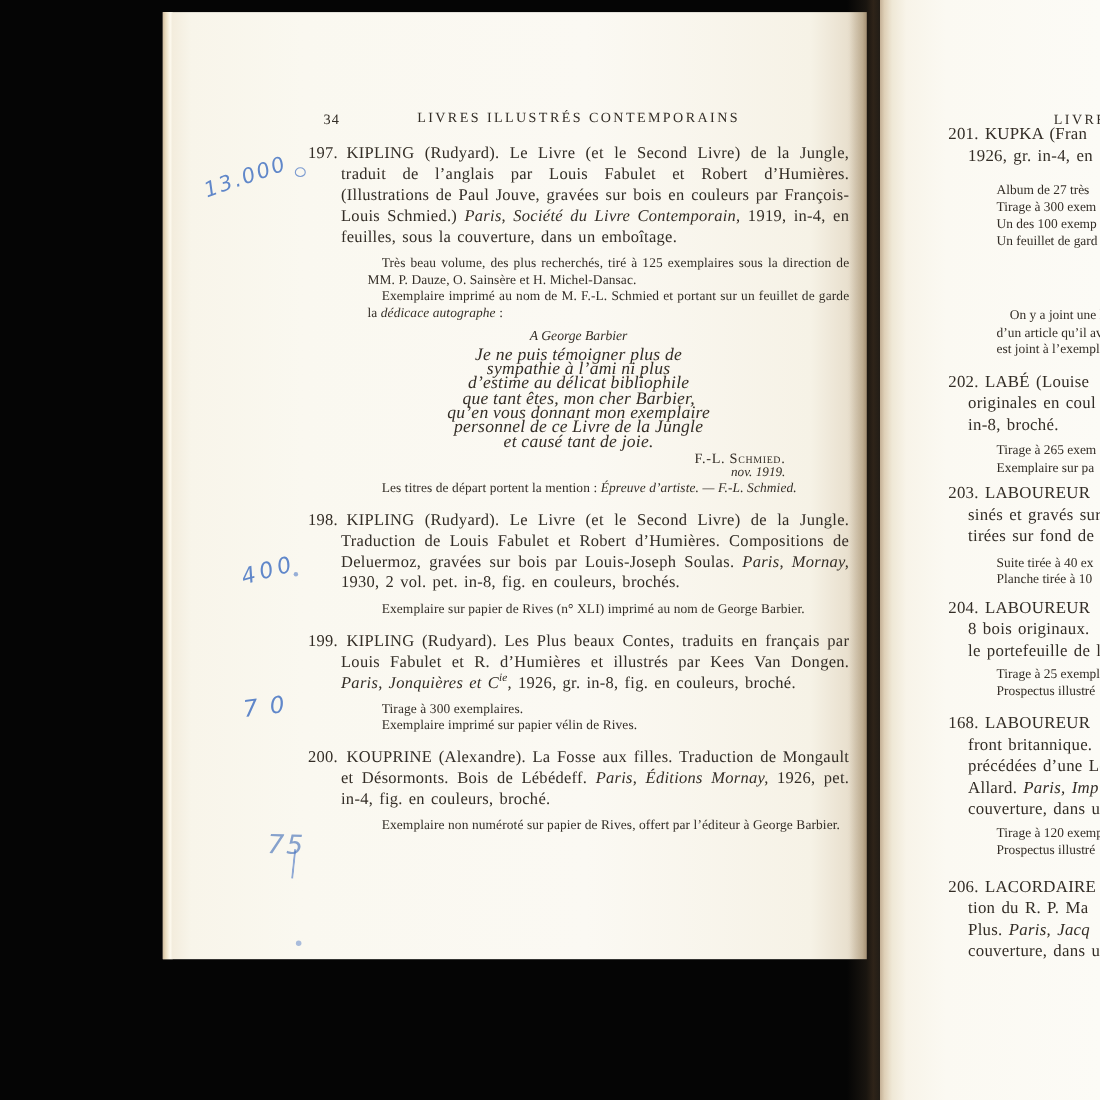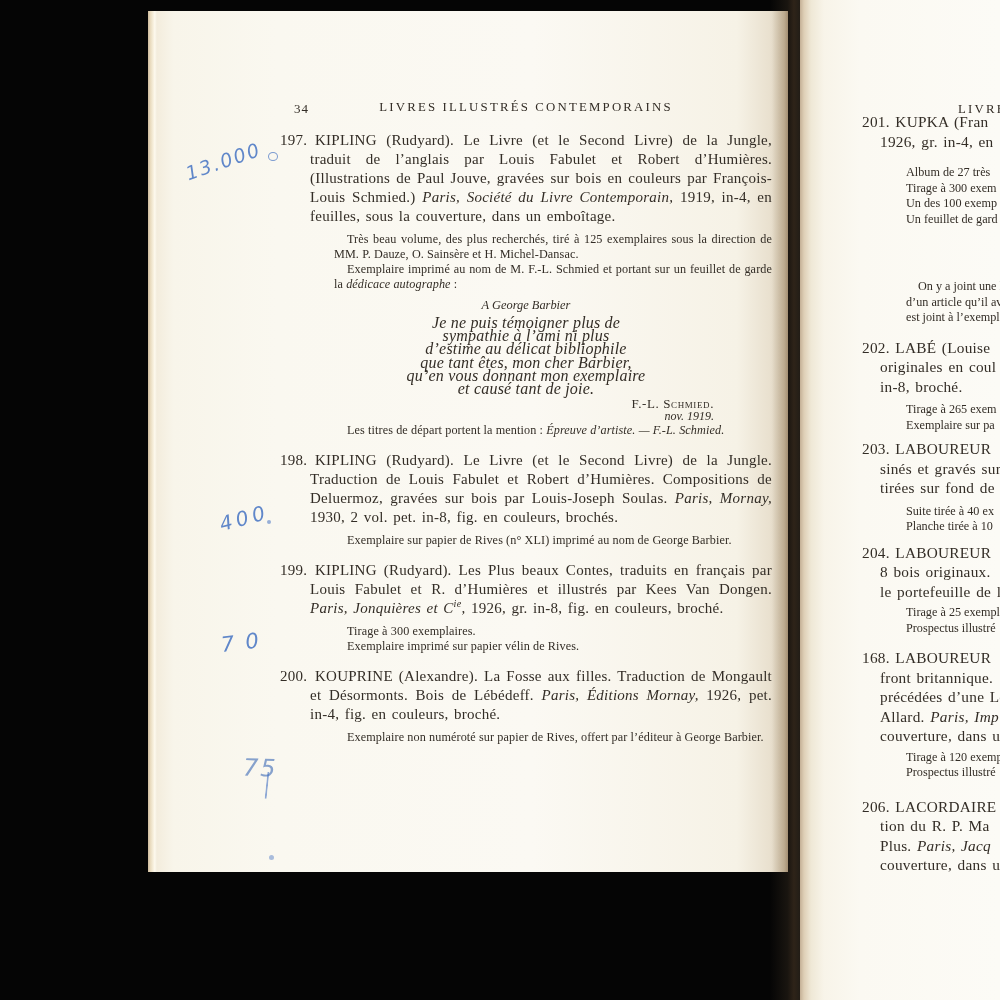--- a/index.html
+++ b/index.html
@@ -84,20 +84,21 @@
       <p class="note ind tight"><span>Exemplaire imprimé au nom de M. F.-L. Schmied et portant sur un feuillet de garde la </span><span class="it">dédicace autographe</span><span> :</span></p>
 
       <div class="dedication">
         <p class="ded-head">A George Barbier</p>
         <div class="poem">
             <div class="poem-line"><span>Je ne puis témoigner plus de</span></div>
             <div class="poem-line"><span>sympathie à l’ami ni plus</span></div>
             <div class="poem-line"><span>d’estime au délicat bibliophile</span></div>
             <div class="poem-line"><span>que tant êtes, mon cher Barbier,</span></div>
             <div class="poem-line"><span>qu’en vous donnant mon exemplaire</span></div>
+            <div class="poem-line"><span>personnel de ce Livre de la Jungle</span></div>
             <div class="poem-line"><span>et causé tant de joie.</span></div>
           </div>
         <div class="sig">
           <div class="sig-name">F.-L. Schmied.</div>
           <div class="sig-date">nov. 1919.</div>
         </div>
       </div>
 
       <p class="note ind tight"><span>Les titres de départ portent la mention : </span><span class="it">Épreuve d’artiste. — F.-L. Schmied.</span></p>
 

